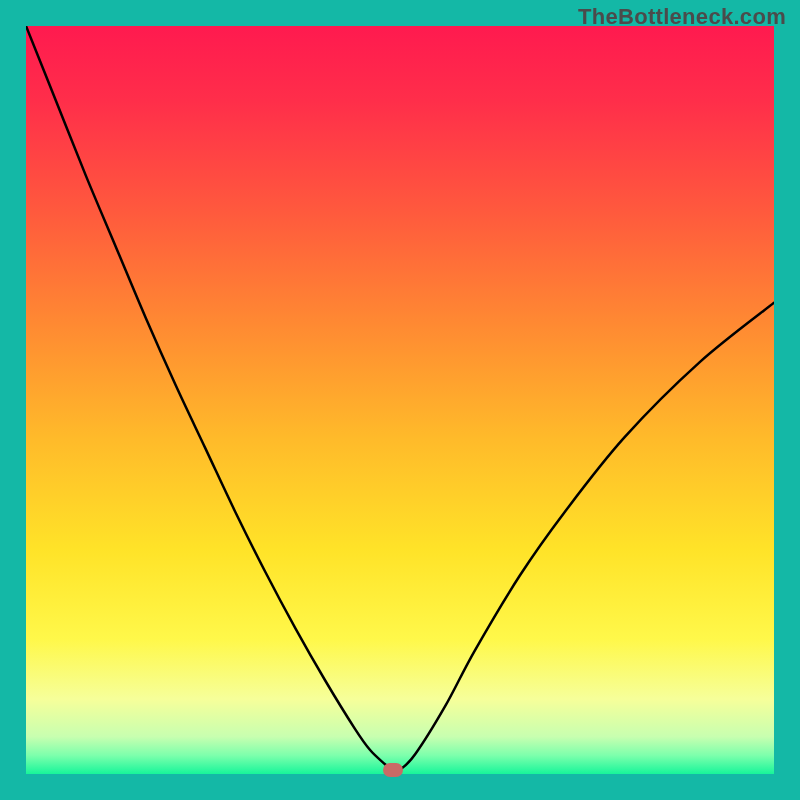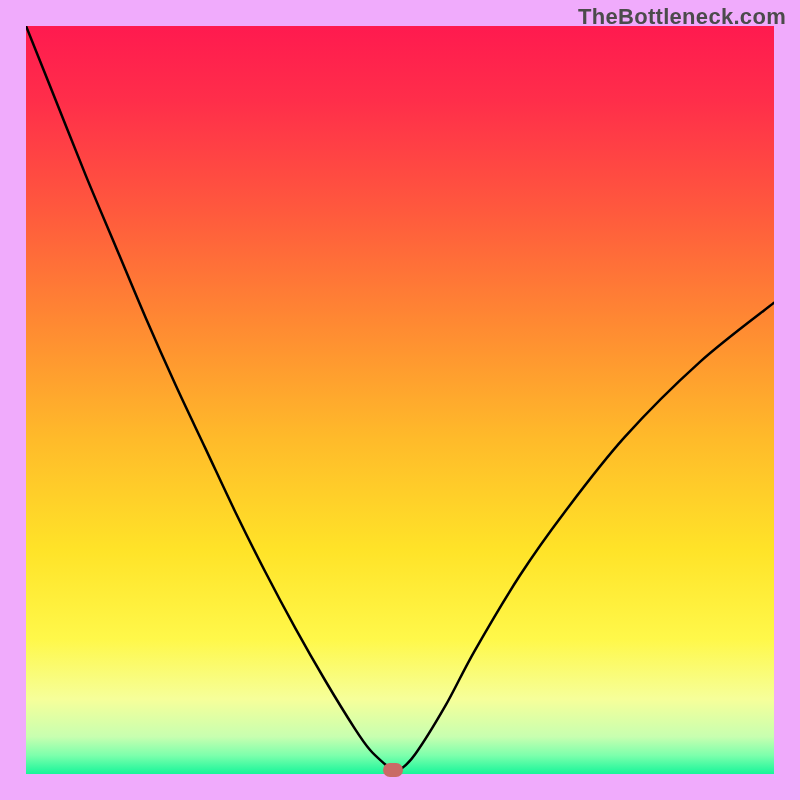--- a/index.html
+++ b/index.html
@@ -1,21 +1,21 @@
 <!DOCTYPE html>
 <html><head>
 <meta charset="utf-8">
 <style>
   * { margin: 0; padding: 0; box-sizing: border-box; }
   html, body { width: 800px; height: 800px; background: #000; overflow: hidden; }
   .stage {
     position: relative;
     width: 800px;
     height: 800px;
-    background: #f0abfc;
+    background: #14b8a6;
   }
   .watermark {
     position: absolute;
     top: 4px;
     right: 14px;
     font-family: Arial, Helvetica, sans-serif;
     font-size: 22px;
     font-weight: 600;
     color: #4b4b4b;
     letter-spacing: 0.3px;

